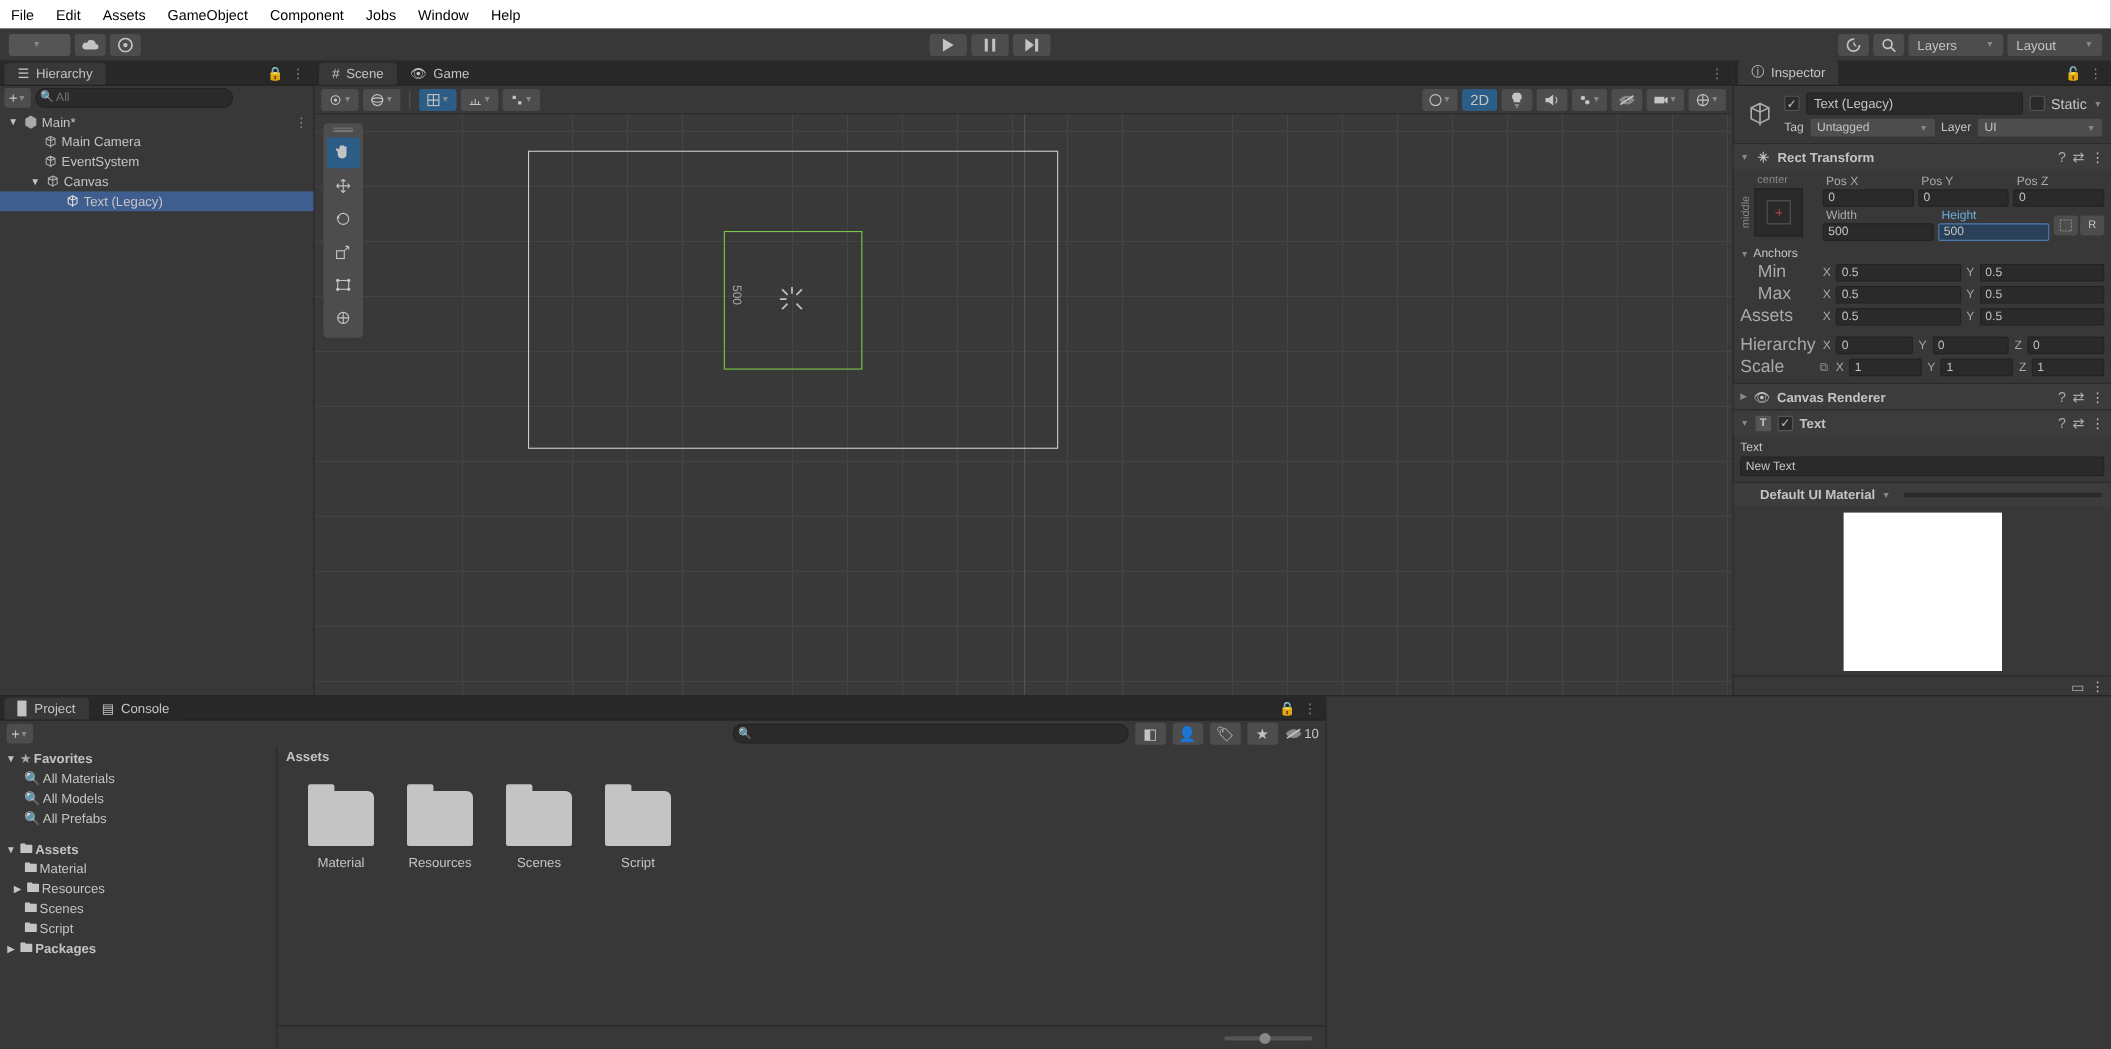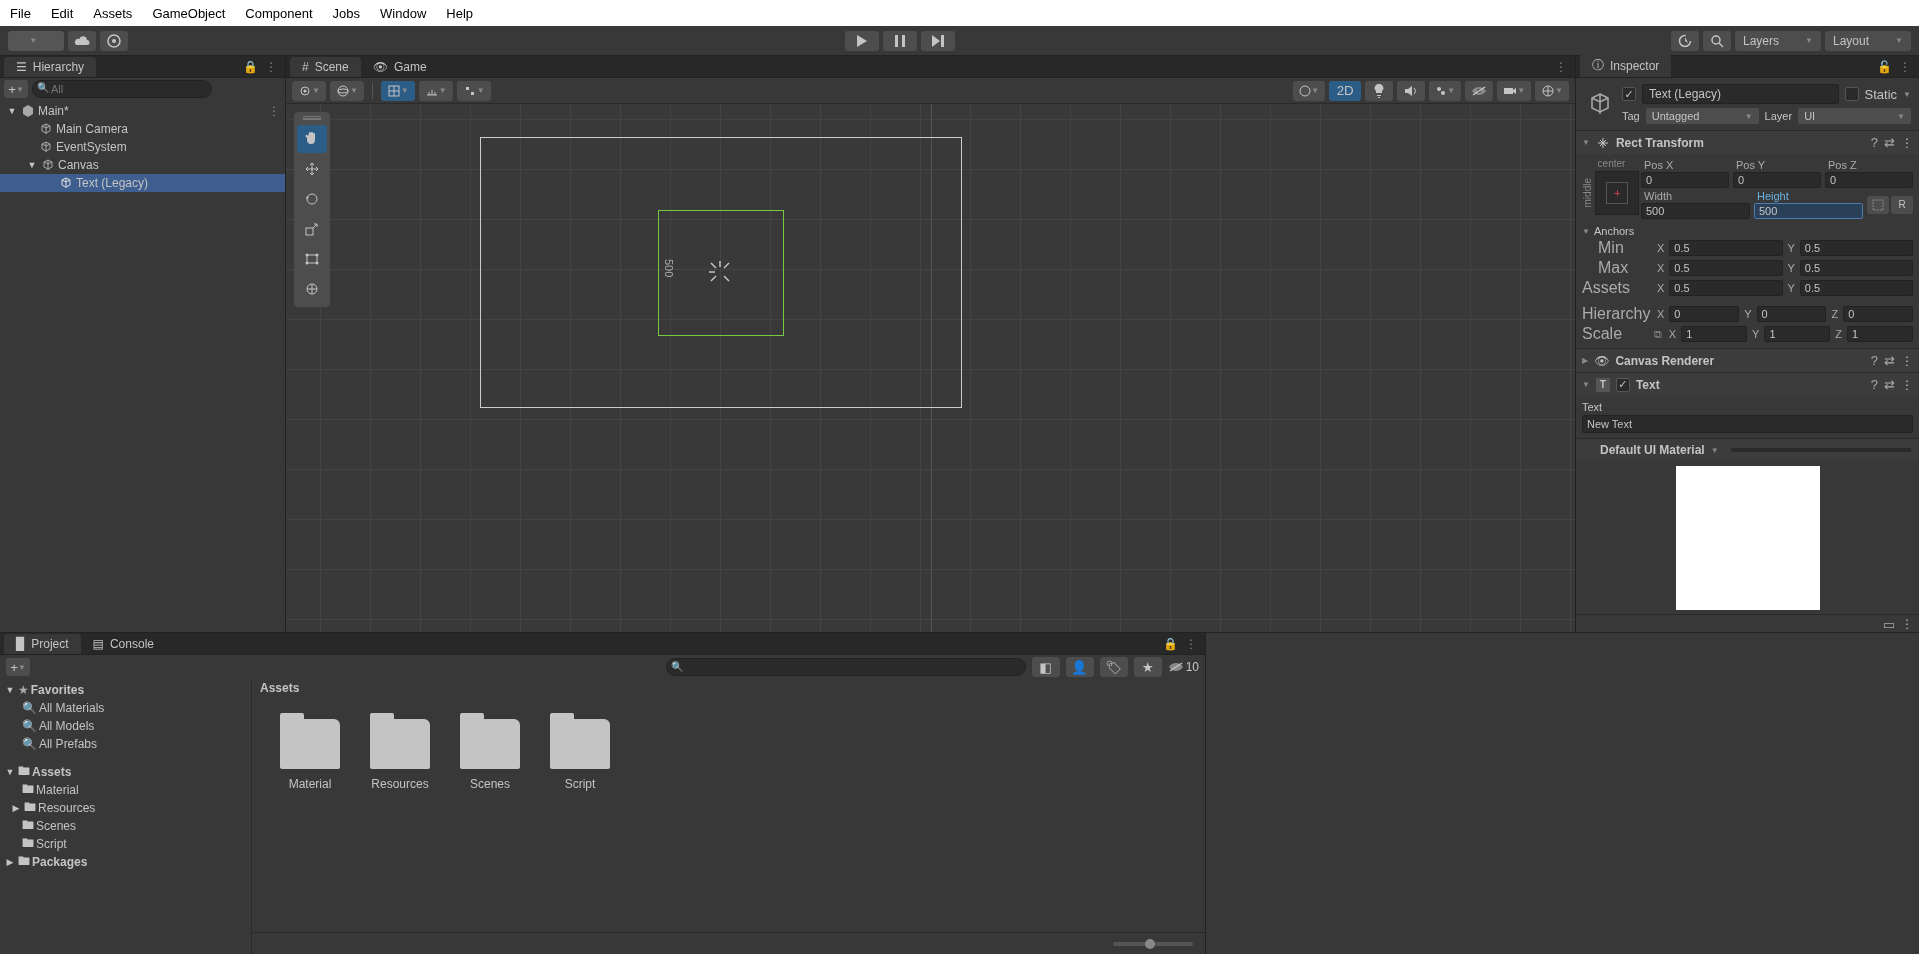--- a/index.html
+++ b/index.html
@@ -463,21 +463,21 @@
           <svg width="14" height="14">
             <path stroke="#c4c4c4" fill="none" d="M7 2v10M2 7h10M4 4l6 6M10 4l-6 6"></path>
           </svg>
         </span>
       <span class="title">Rect Transform</span>
       <span class="small-icon">?</span>
       <span class="small-icon">⇄</span>
       <span>⋮</span>
     </div>
     <div class="component-body">
-      <div style="display:flex;gap:0;">
+      <div style="display:flex;gap:16px;">
         <div style="display:flex;flex-direction:column;align-items:center;">
           <span class="anchor-labels">center</span>
           <div style="display:flex;align-items:center;">
             <span class="anchor-labels" style="writing-mode:vertical-rl;transform:rotate(180deg);">middle</span>
             <div class="anchor-preview">
               <div class="inner"></div>
                 <div class="cross-h"></div>
                 <div class="cross-v"></div>
             </div>
           </div>

